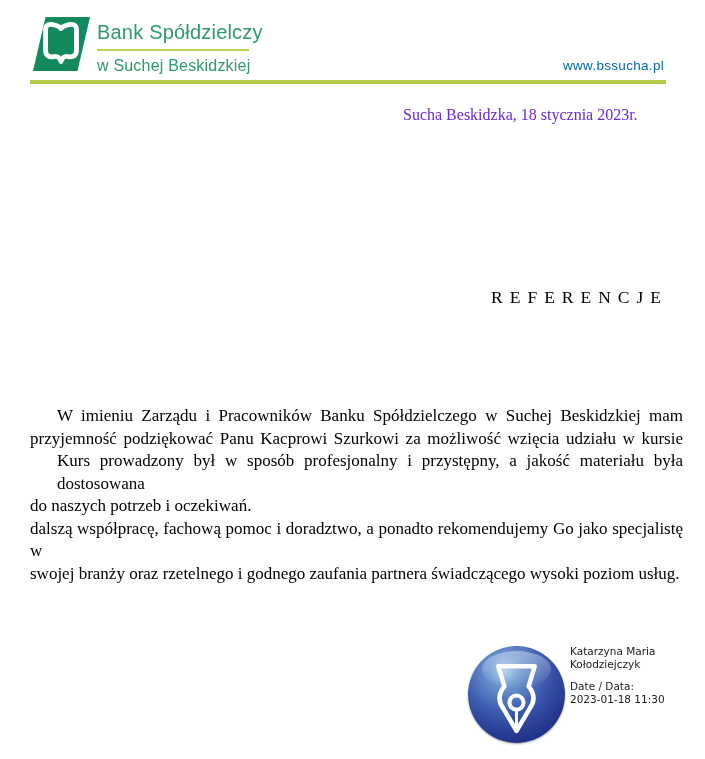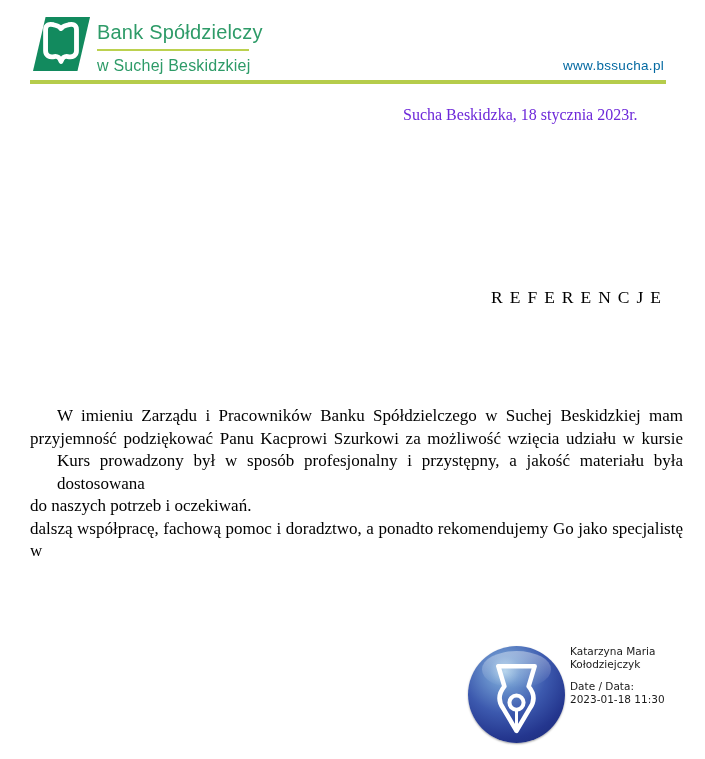--- a/index.html
+++ b/index.html
@@ -104,20 +104,21 @@
     <div>
       <div class="line first">W imieniu Zarządu i Pracowników  Banku Spółdzielczego w Suchej Beskidzkiej  mam</div>
       <div class="line">przyjemność podziękować Panu Kacprowi Szurkowi za możliwość wzięcia udziału w kursie</div>
     </div>
     <div>
       <div class="line first">Kurs prowadzony był w sposób profesjonalny i przystępny, a jakość materiału była dostosowana</div>
       <div class="line last">do naszych potrzeb i oczekiwań.</div>
     </div>
     <div>
       <div class="line">dalszą współpracę, fachową pomoc i doradztwo, a ponadto rekomendujemy Go jako specjalistę w</div>
+      <div class="line last">swojej branży oraz rzetelnego i godnego zaufania partnera świadczącego wysoki poziom usług.</div>
     </div>
   </div>
 
   <div class="stamp-sphere">
     <svg viewBox="0 0 96 96">
       <path d="M30 20 L66 20 L60 40 Q69 51 61 62 L48 84 L35 62 Q27 51 36 40 Z" fill="none" stroke="#ffffff" stroke-width="4.5" stroke-linejoin="round"></path>
       <circle cx="48" cy="56" r="7" fill="none" stroke="#ffffff" stroke-width="4"></circle>
       <line x1="48" y1="63.5" x2="48" y2="81" stroke="#ffffff" stroke-width="3"></line>
     </svg>
   </div>

